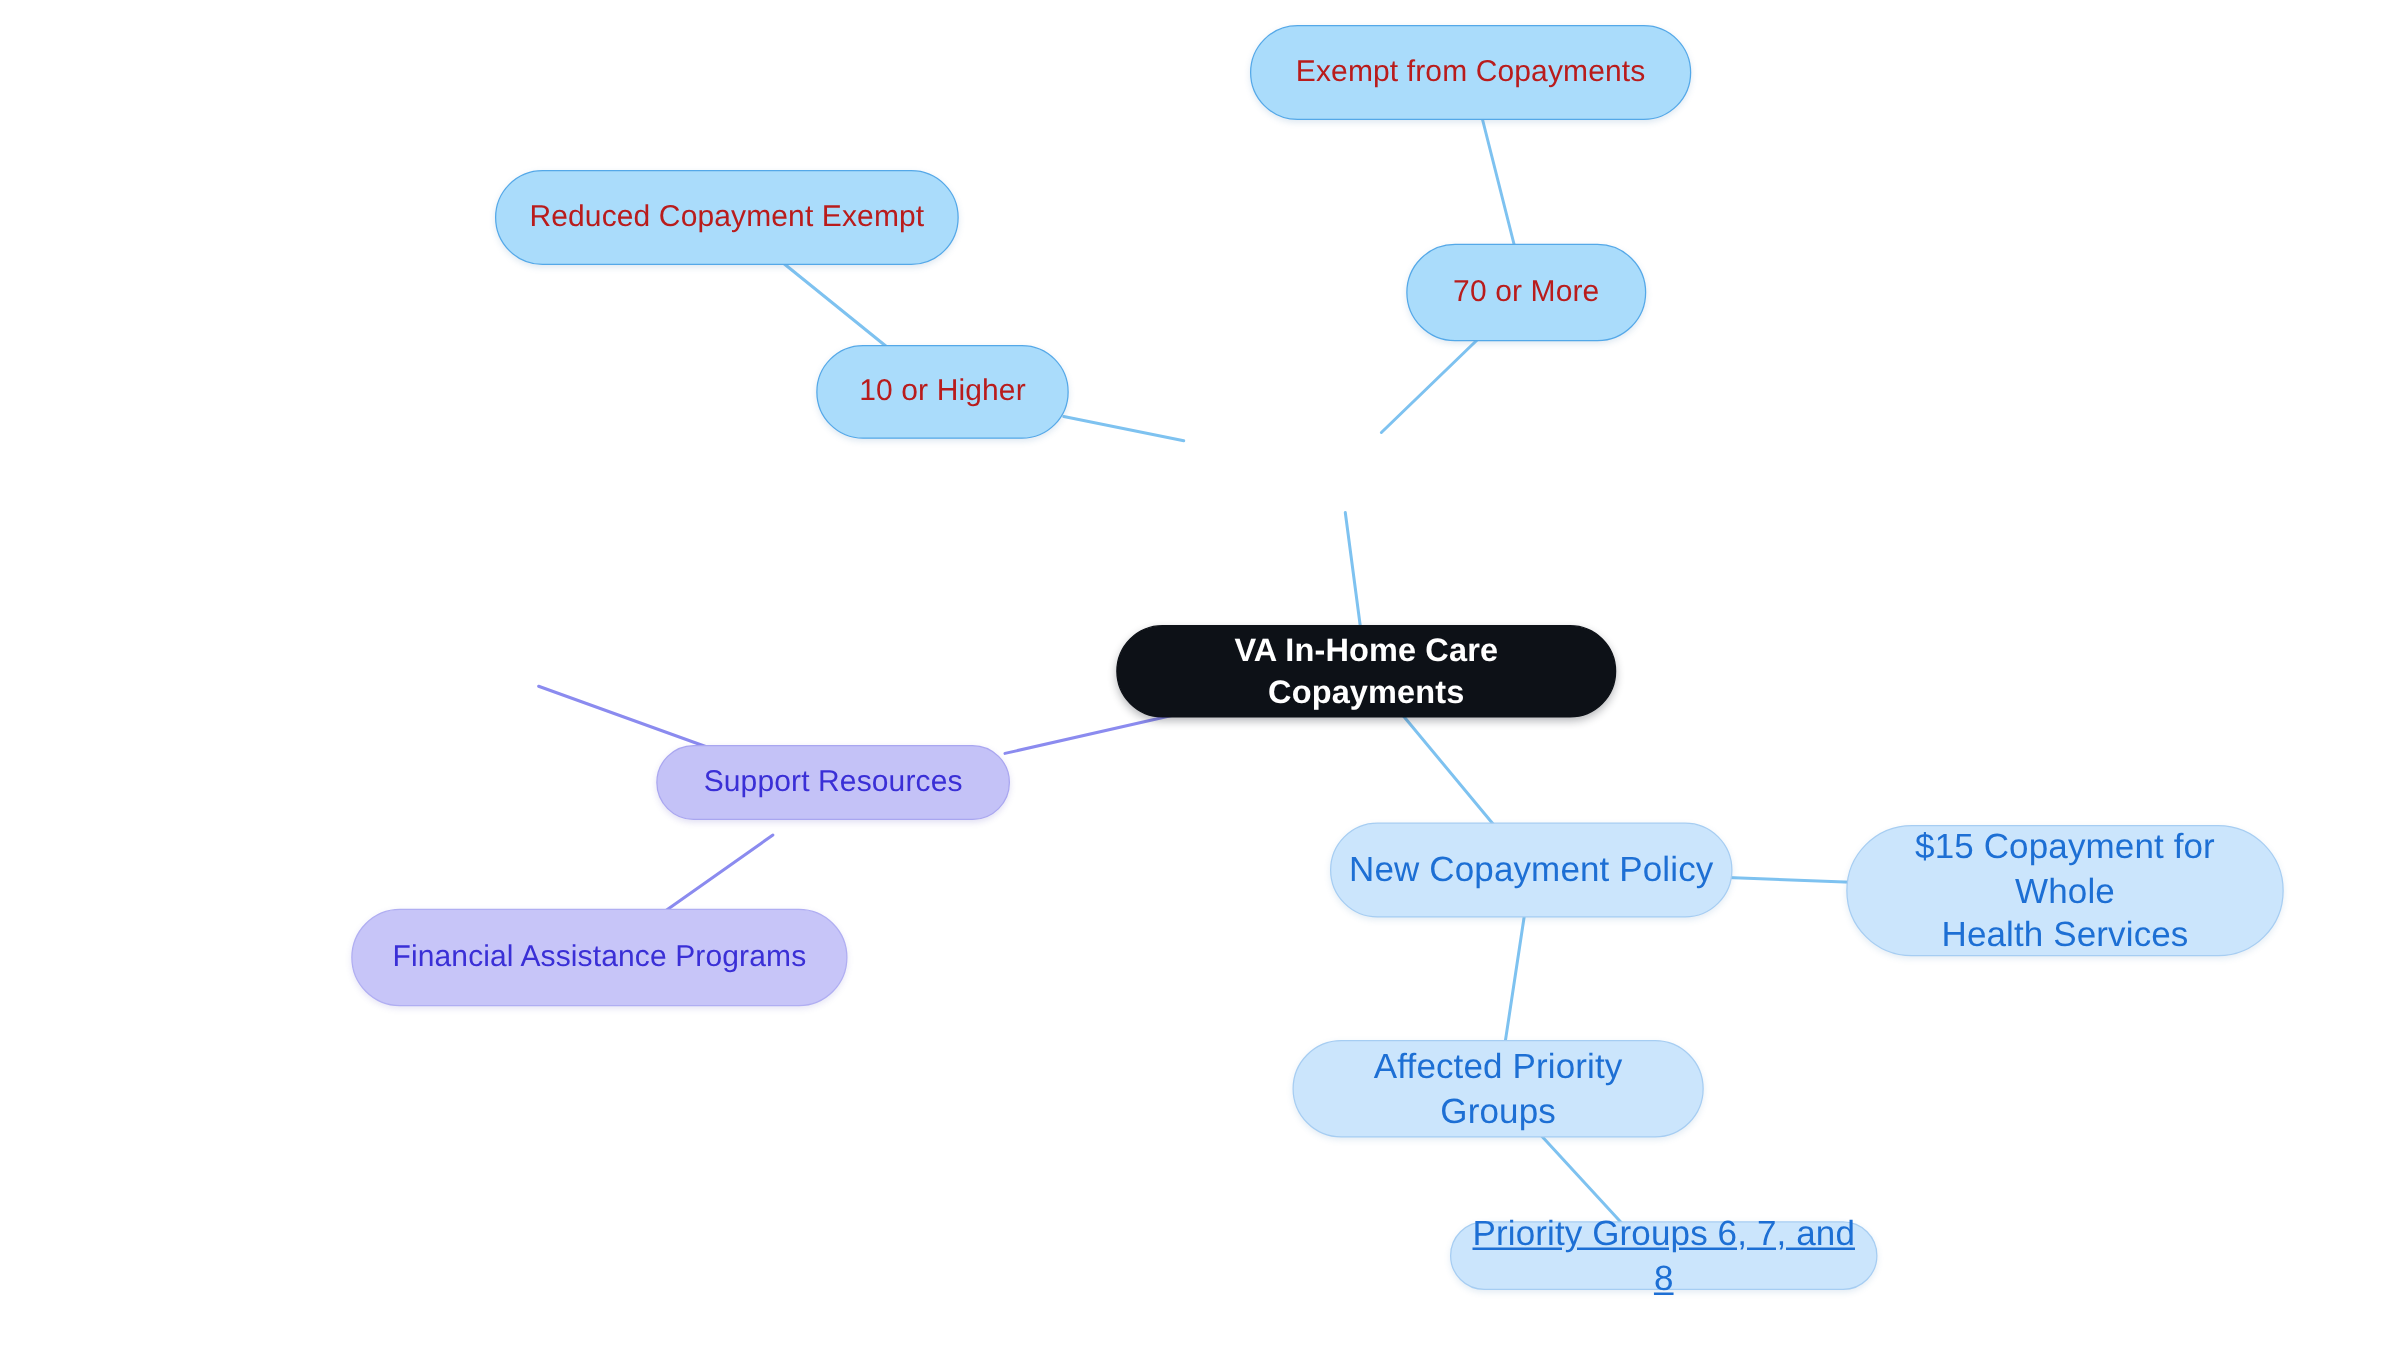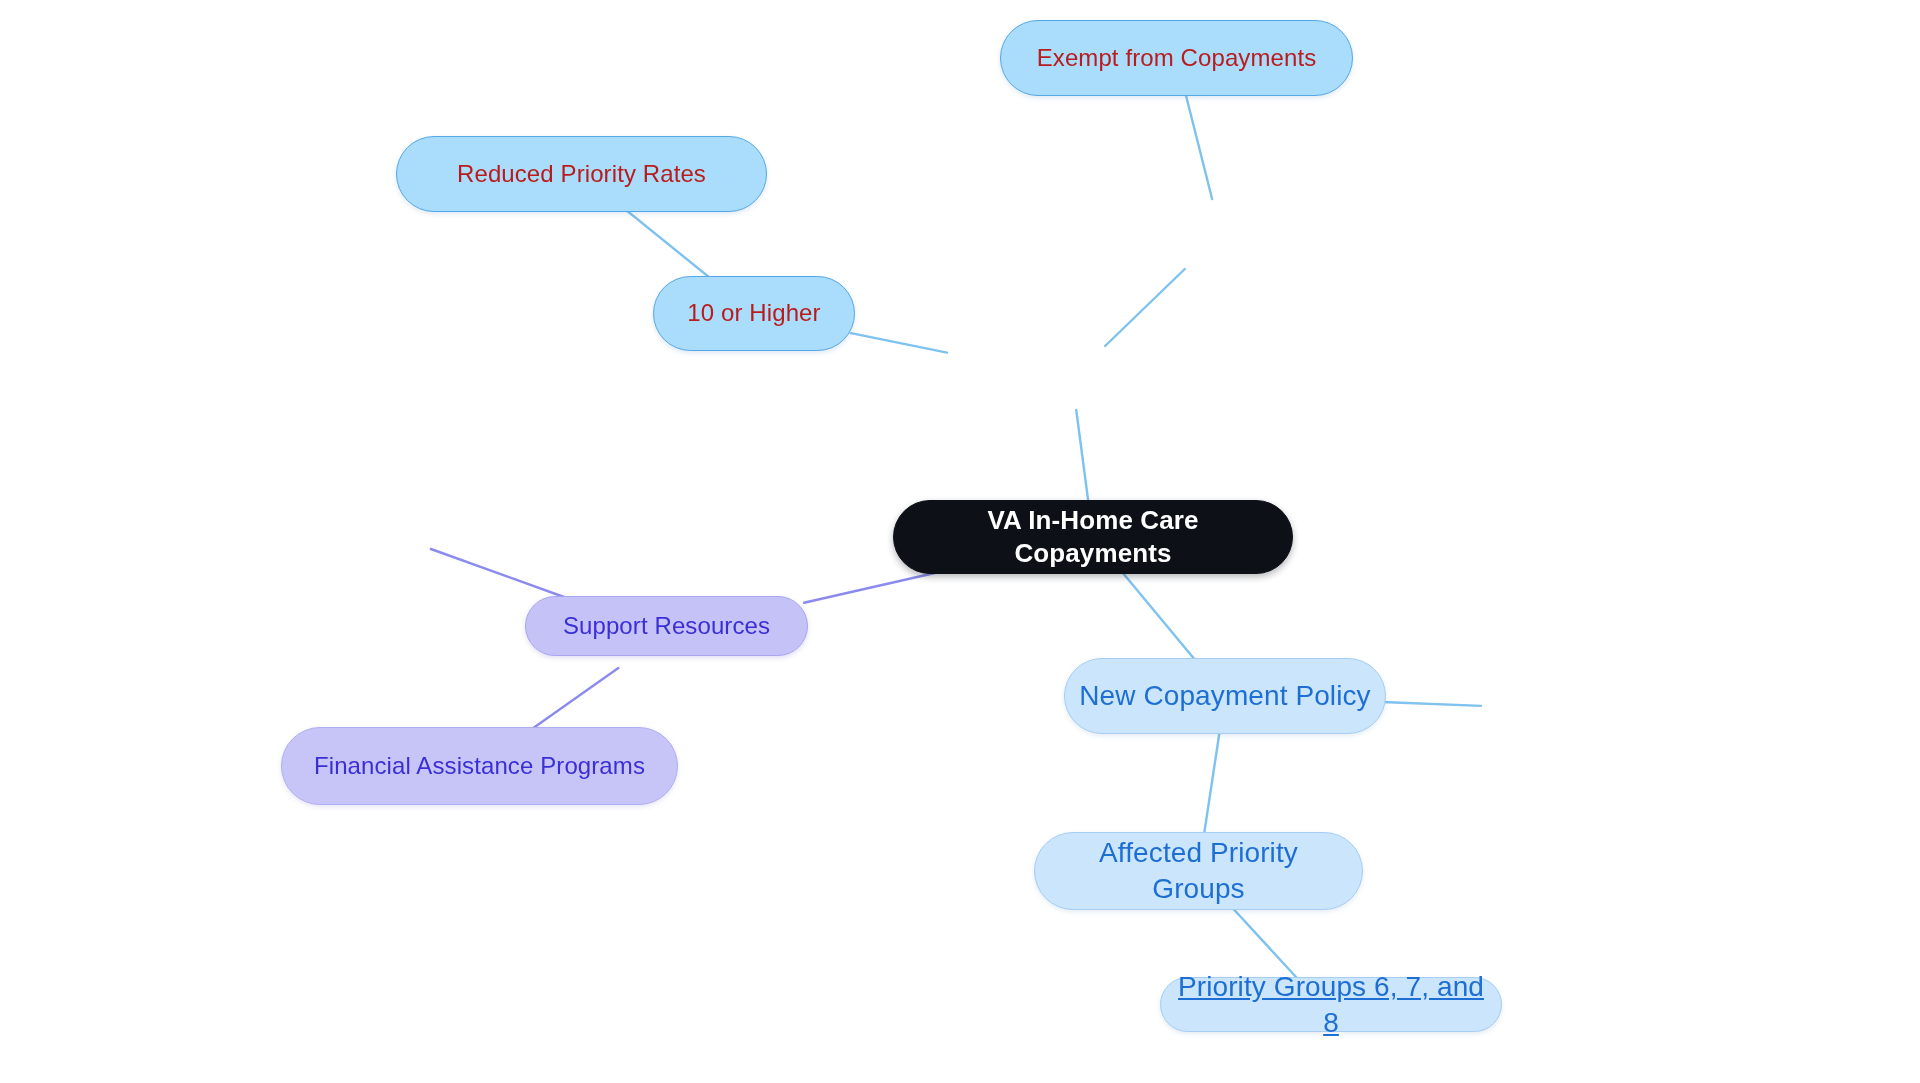--- a/index.html
+++ b/index.html
@@ -103,21 +103,24 @@
       <line x1="712.5752688172043" y1="280" x2="623.5430107526881" y2="208" stroke="#7ec2f0" stroke-width="2.4" stroke-linecap="round"></line>
       <line x1="947.9020618556701" y1="570" x2="804" y2="602.728018757327" stroke="#8b8bef" stroke-width="2.4" stroke-linecap="round"></line>
       <line x1="572.2566539923954" y1="600" x2="430.8916349809886" y2="549" stroke="#8b8bef" stroke-width="2.4" stroke-linecap="round"></line>
       <line x1="618.3333333333334" y1="668" x2="529.0833333333334" y2="731" stroke="#8b8bef" stroke-width="2.4" stroke-linecap="round"></line>
       <line x1="1120.3962264150944" y1="570" x2="1196.7735849056603" y2="662" stroke="#7ec2f0" stroke-width="2.4" stroke-linecap="round"></line>
       <line x1="1382" y1="702.0667447306791" x2="1481" y2="705.8922716627635" stroke="#7ec2f0" stroke-width="2.4" stroke-linecap="round"></line>
       <line x1="1219.8514285714286" y1="730" x2="1203.8" y2="836" stroke="#7ec2f0" stroke-width="2.4" stroke-linecap="round"></line>
       <line x1="1230.704861111111" y1="906" x2="1299.7152777777778" y2="981" stroke="#7ec2f0" stroke-width="2.4" stroke-linecap="round"></line>
     </svg>
 <div class="node root" style="left: 893px; top: 500px; width: 400px; height: 74px; font-weight: bold;">VA In-Home Care Copayments</div>
+    <div class="node branch-blue" style="left: 1125px; top: 195px; width: 192px; height: 78px;">70 or More</div>
     <div class="node branch-blue" style="left: 1000px; top: 20px; width: 353px; height: 76px;">Exempt from Copayments</div>
     <div class="node branch-blue" style="left: 653px; top: 276px; width: 202px; height: 75px;">10 or Higher</div>
-    <div class="node branch-blue" style="left: 396px; top: 136px; width: 371px; height: 76px;">Reduced Priority Rates</div>
+    <div class="node branch-blue" style="left: 396px; top: 136px; width: 371px; height: 76px;">Reduced Copayment Exempt</div>
     <div class="node branch-purple" style="left: 525px; top: 596px; width: 283px; height: 60px;">Support Resources</div>
     <div class="node leaf-purple" style="left: 281px; top: 727px; width: 397px; height: 78px;">Financial Assistance Programs</div>
     <div class="node leaf-blue" style="left: 1064px; top: 658px; width: 322px; height: 76px;">New Copayment Policy</div>
+    <div class="node leaf-blue" style="left: 1477px; top: 660px; width: 350px; height: 105px;">$15 Copayment for Whole
+Health Services</div>
     <div class="node leaf-blue" style="left: 1034px; top: 832px; width: 329px; height: 78px;">Affected Priority Groups</div>
     <div class="node leaf-blue" style="left: 1160px; top: 977px; width: 342px; height: 55px; text-decoration: underline;">Priority Groups 6, 7, and 8</div>
   </div>
 
 </body></html>

